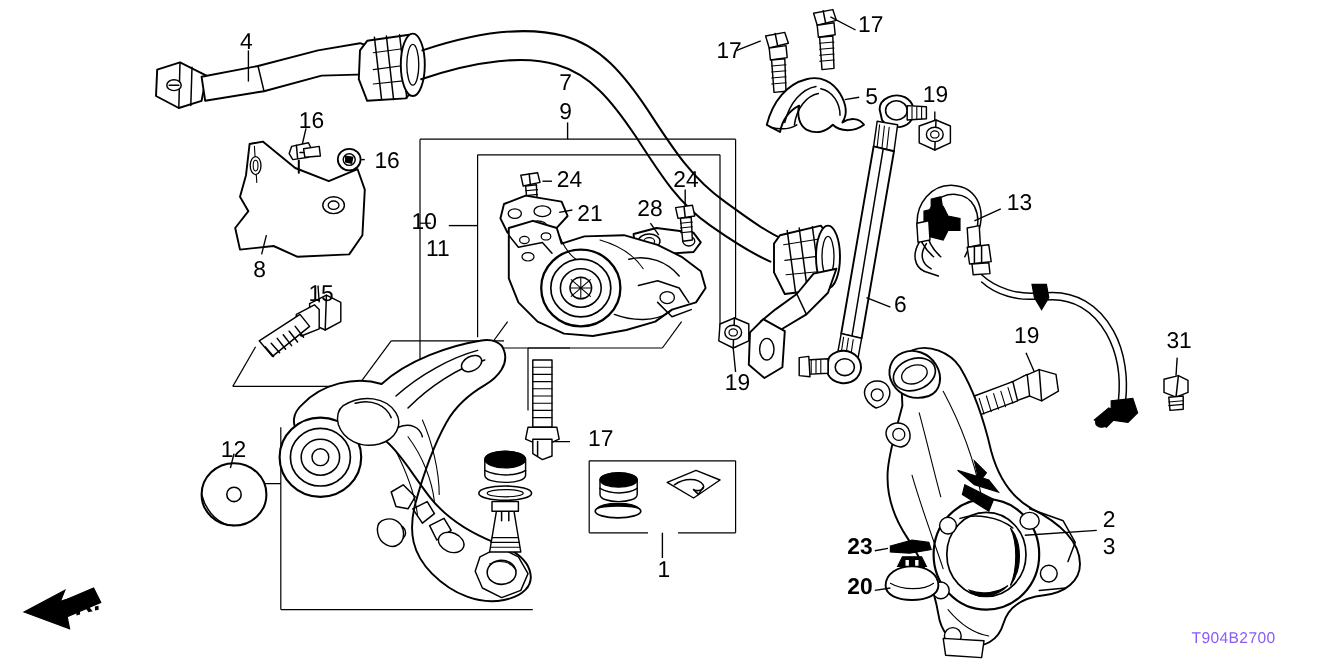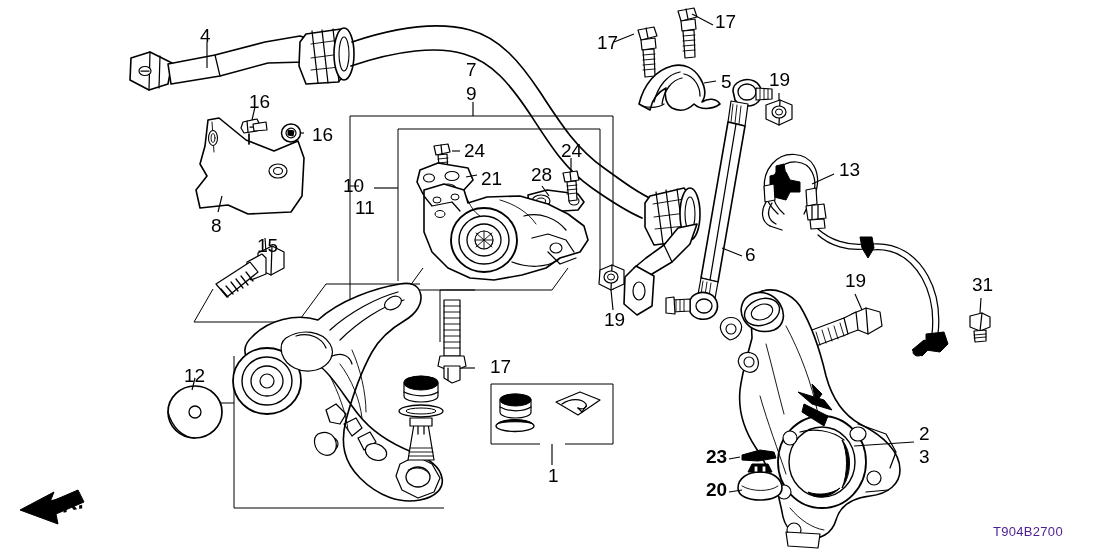--- a/index.html
+++ b/index.html
@@ -19,21 +19,21 @@
     color:#000000;
     line-height:1;
     white-space:nowrap;
     user-select:none;
   }
   .diagid{
     position:absolute;
     font-family:"Liberation Sans", sans-serif;
     font-size:13px;
     letter-spacing:.3px;
-    color:#4c1d95;
+    color:#8b5cf6;
   }
   .frtext{
     position:absolute;
     font-family:"Liberation Sans", sans-serif;
     font-size:22px;
     font-weight:bold;
     font-style:italic;
     color:#000;
   }
 </style>

